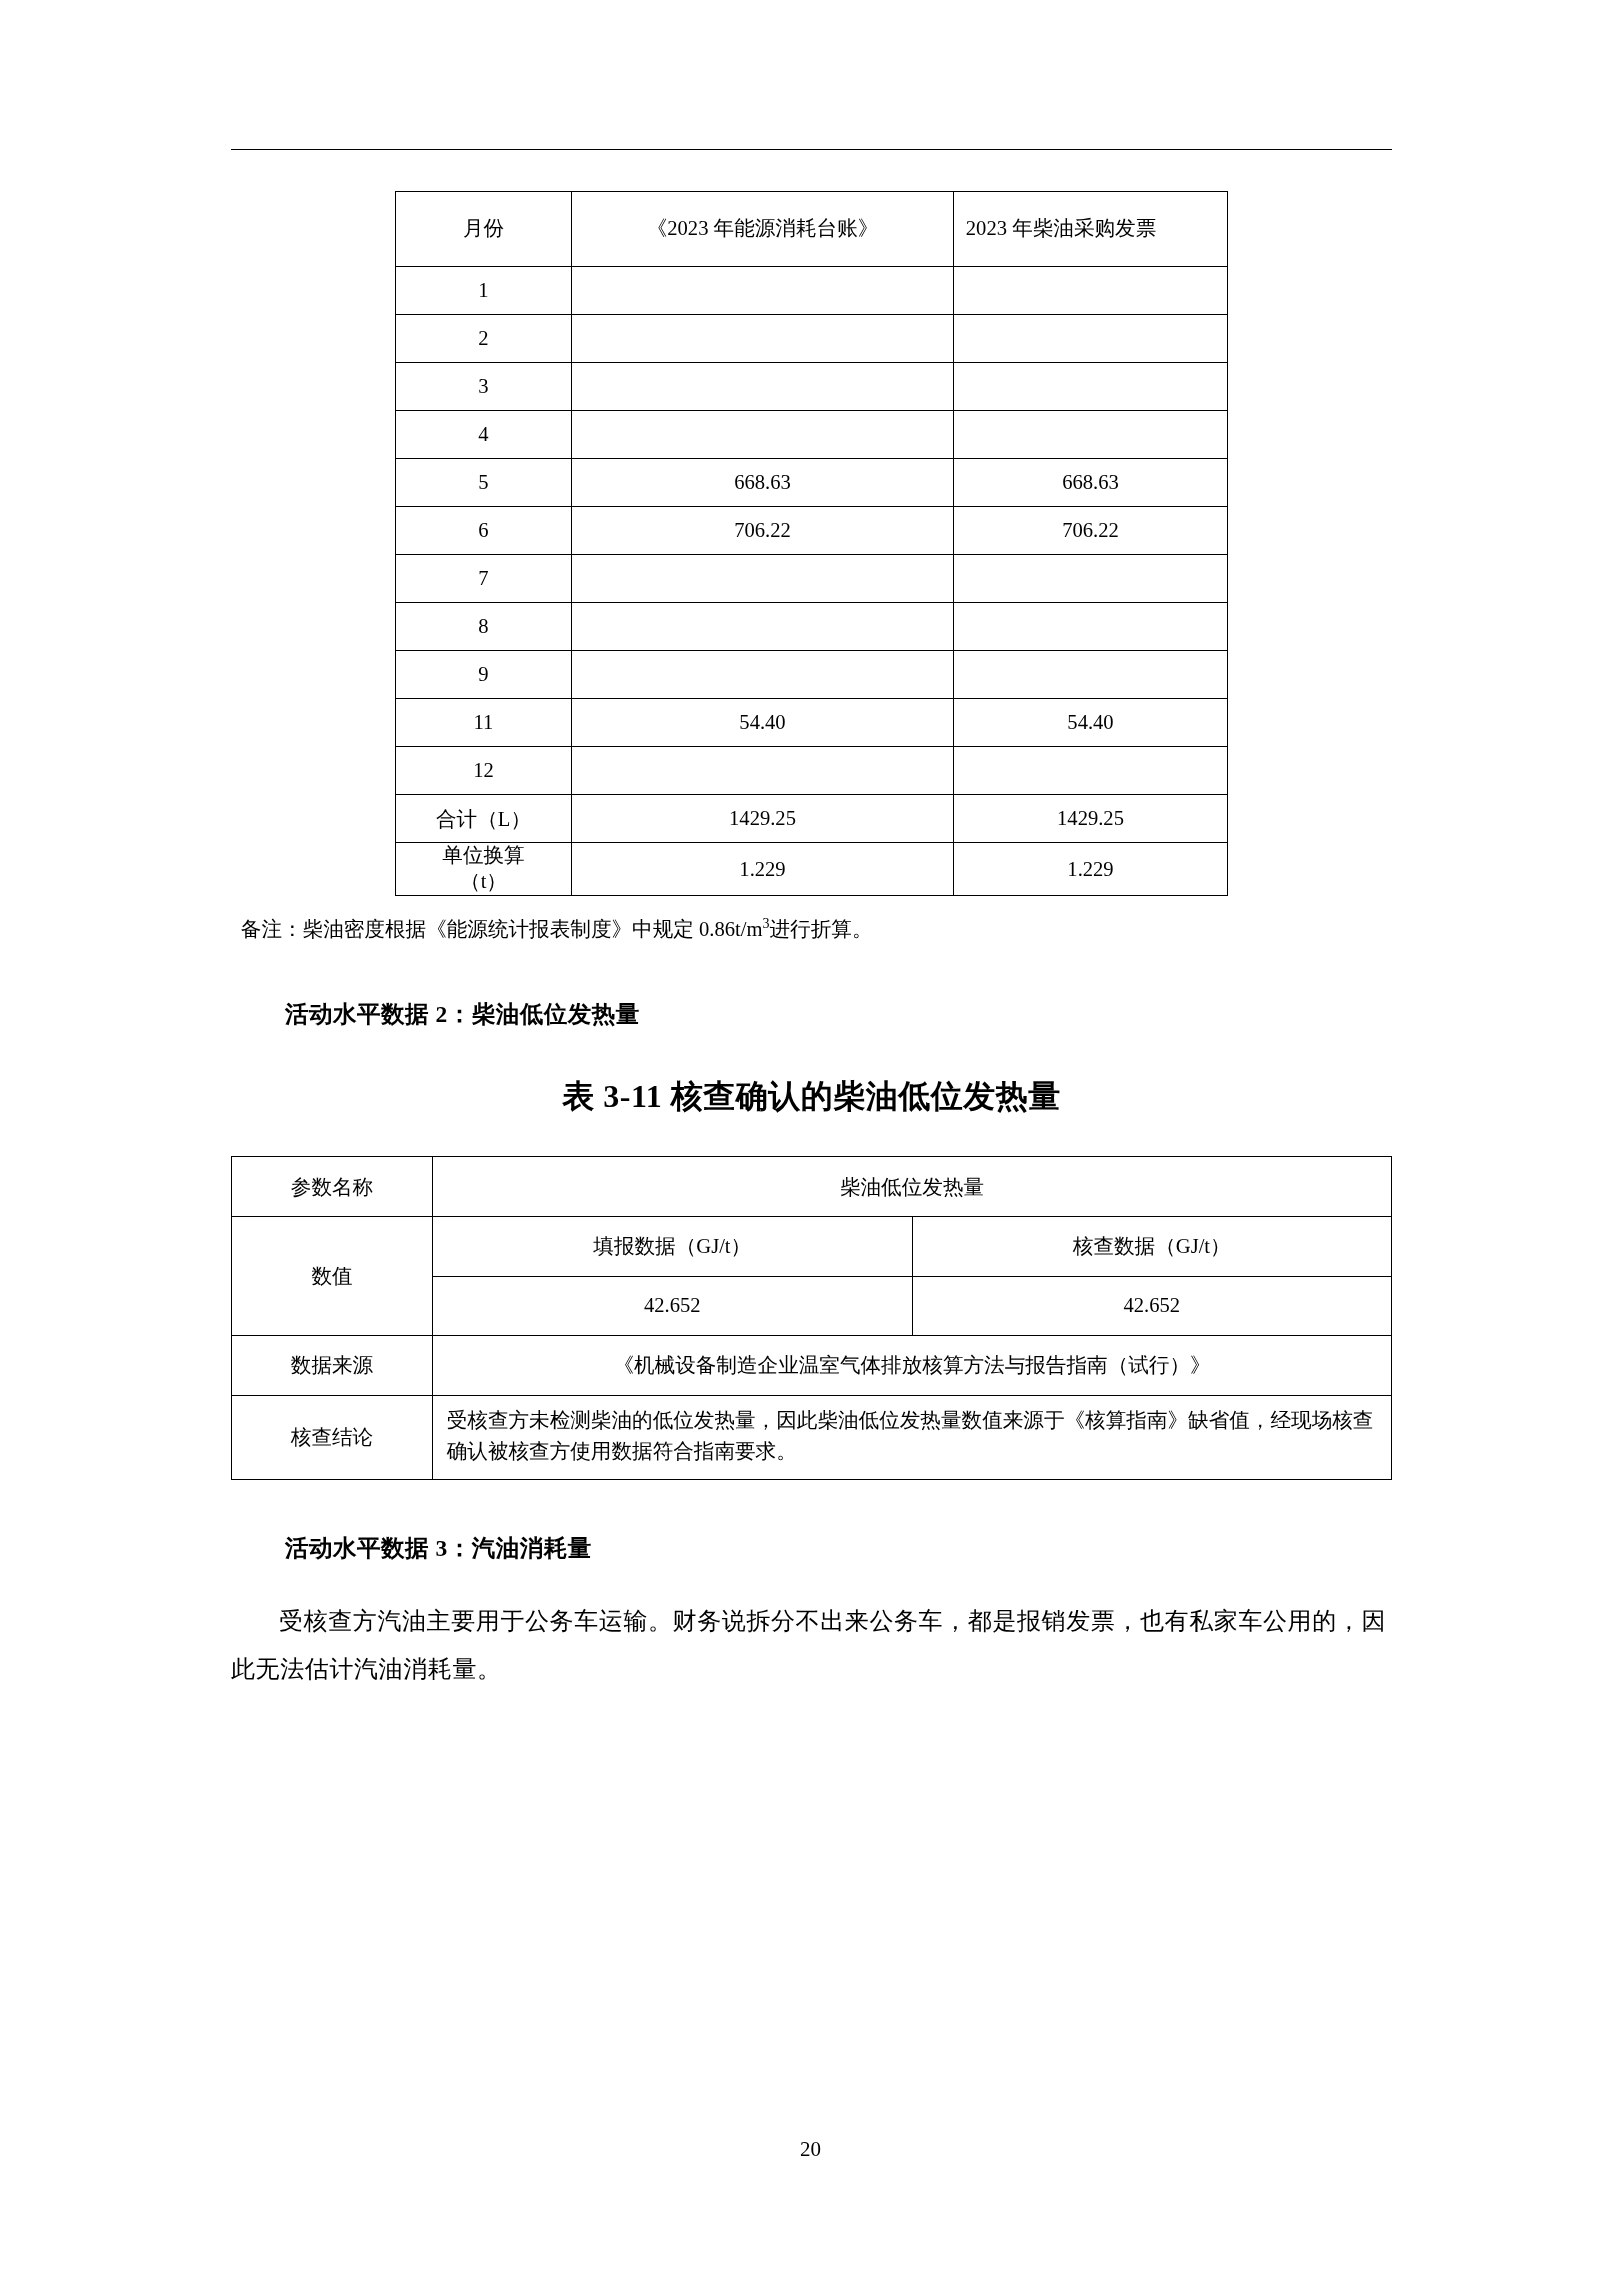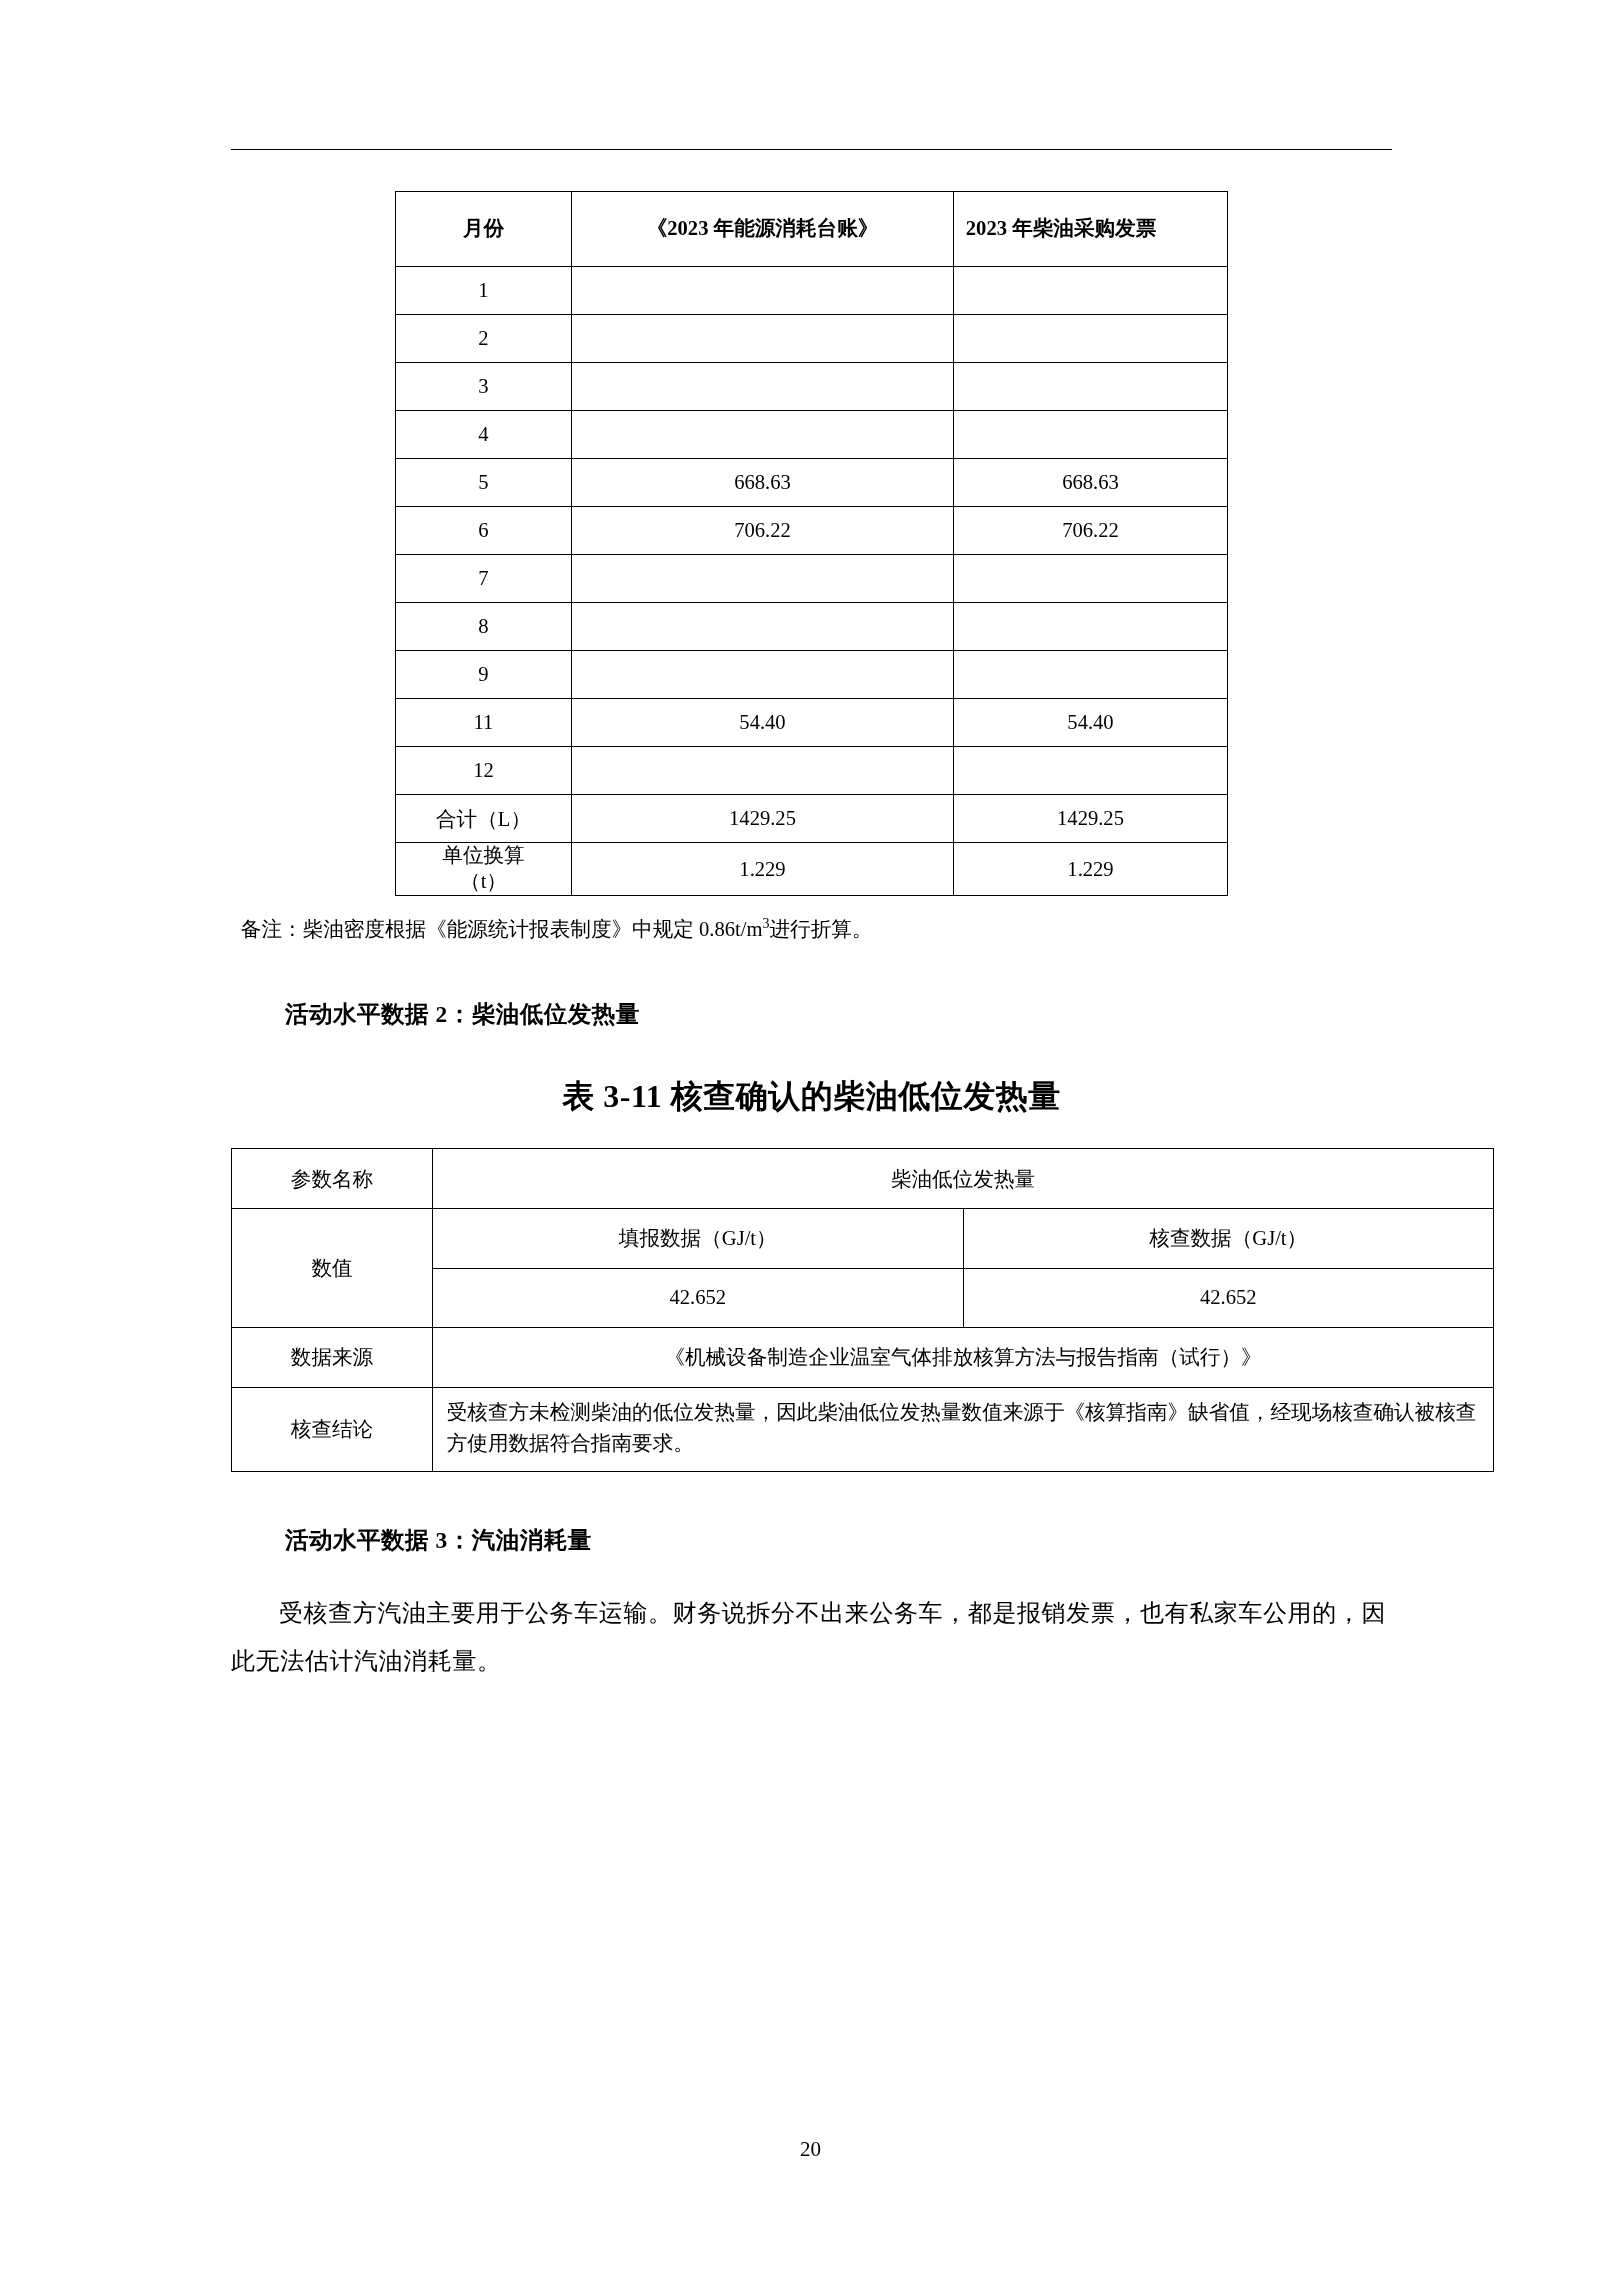--- a/index.html
+++ b/index.html
@@ -69,21 +69,21 @@
   .tbl-diesel td, .tbl-diesel th {
     border: 1.4px solid #000;
     text-align: center;
     vertical-align: middle;
     padding: 0;
     height: 47px;
     font-weight: normal;
     font-size: 20.6px;
   }
   .tbl-diesel thead td {
-    font-weight: bold;
+    font-weight: normal;
     height: 67px;
     line-height: 1.35;
     padding: 3.9px 5.9px;
   }
   .tbl-diesel .col-month { width: 176px; }
   .tbl-diesel .col-a { width: 382px; }
   .tbl-diesel .col-b { width: 274px; }
   .tbl-diesel td.hdr-b {
     text-align: left;
     padding-left: 11.8px;
@@ -110,22 +110,22 @@
   }
   .tbl-caption {
     margin-top: 45px;
     text-align: center;
     font-size: 32px;
     font-weight: bold;
     letter-spacing: 0.5px;
   }
   
   .tbl-ncv {
-    margin: 29px 0 0 0;
-    width: 1263px;
+    margin: 37px 0 0 0;
+    width: 1161px;
     table-layout: fixed;
     font-size: 20.6px;
   }
   .tbl-ncv td {
     border: 1.4px solid #000;
     vertical-align: middle;
     padding: 7.8px 9.8px;
     height: 43px;
     text-align: center;
   }

